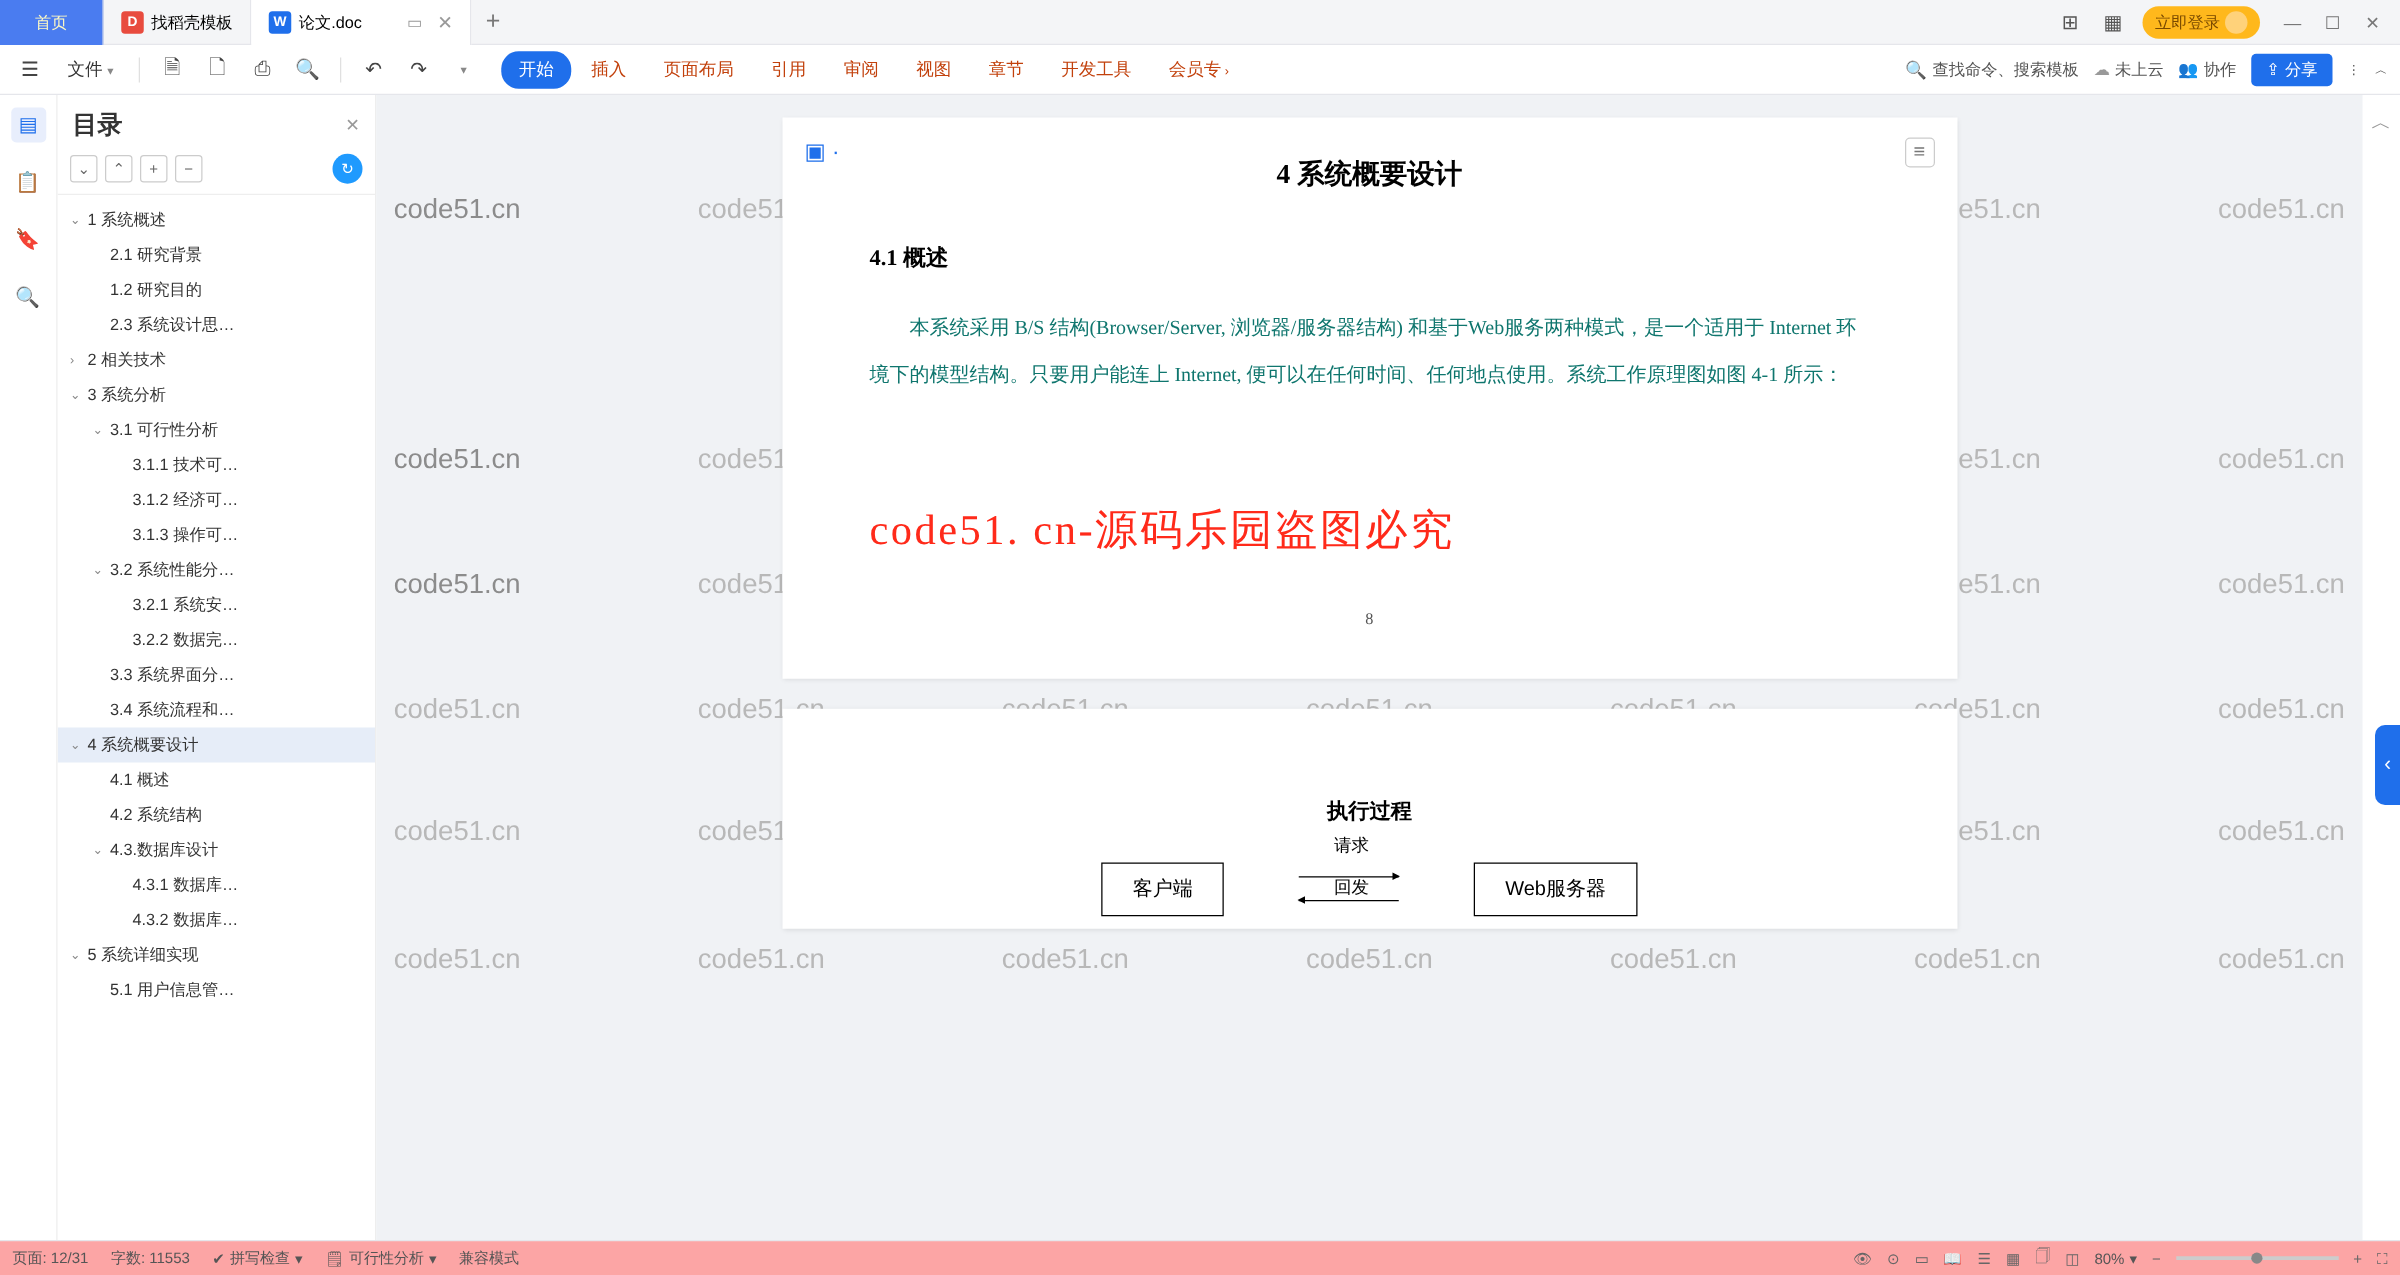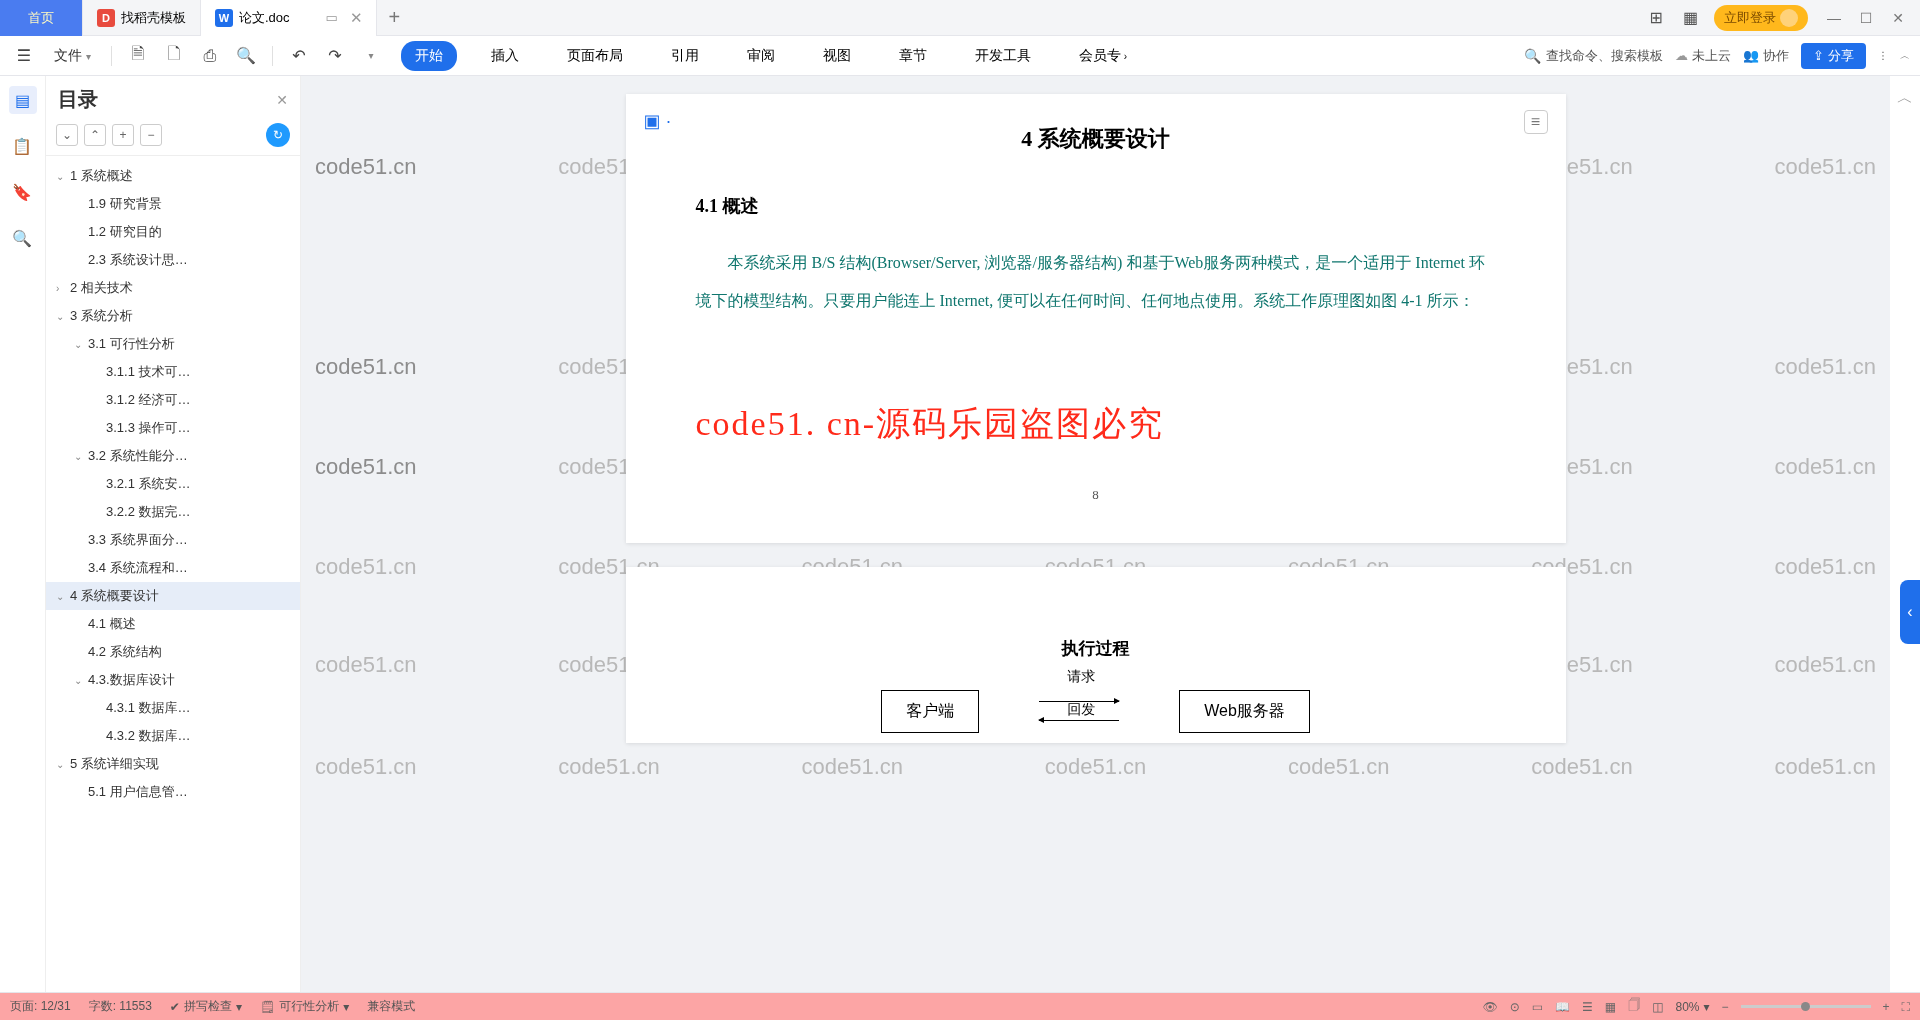--- a/index.html
+++ b/index.html
@@ -20,22 +20,22 @@
 .login-avatar { width: 18px; height: 18px; border-radius: 50%; background: #ffd27a; display: inline-block; }
 .win-btns { display: flex; gap: 4px; }
 .win-btn { width: 28px; height: 28px; display: flex; align-items: center; justify-content: center; color: #777; cursor: pointer; font-size: 14px; }
 
 
 .ribbon { height: 40px; border-bottom: 1px solid #e5e6eb; display: flex; align-items: center; padding: 0 10px; gap: 6px; }
 .qat { display: flex; align-items: center; gap: 8px; }
 .qat-btn { width: 28px; height: 28px; display: flex; align-items: center; justify-content: center; color: #444; cursor: pointer; font-size: 16px; }
 .file-btn { font-size: 14px; color: #333; padding: 4px 8px; cursor: pointer; }
 .sep { width: 1px; height: 20px; background: #e0e0e0; margin: 0 4px; }
-.ribbon-tabs { display: flex; gap: 20px; margin-left: 10px; }
-.rtab { font-size: 14px; color: #000000; padding: 6px 14px; cursor: pointer; border-radius: 4px; }
+.ribbon-tabs { display: flex; gap: 2px; margin-left: 10px; }
+.rtab { font-size: 14px; color: #c2410c; padding: 6px 14px; cursor: pointer; border-radius: 4px; }
 .rtab.active { background: #1f6feb; color: #fff; border-radius: 14px; }
 .ribbon-right { margin-left: auto; display: flex; align-items: center; gap: 12px; }
 .rr-item { font-size: 13px; color: #555; display: flex; align-items: center; gap: 4px; cursor: pointer; }
 .share-btn { background: #1f6feb; color: #fff; border-radius: 4px; padding: 4px 12px; font-size: 13px; }
 
 
 .main { display: flex; height: calc(100% - 36px - 40px - 28px); }
 
 
 .rail { width: 46px; border-right: 1px solid #eee; display: flex; flex-direction: column; align-items: center; padding-top: 10px; gap: 18px; }
@@ -202,21 +202,21 @@
       <span class="ot-btn">−</span>
       <span class="ot-pin">↻</span>
     </div>
     <div class="outline-tree" id="tree">
         <div class="tree-item l1">
           <span class="tree-caret">⌄</span>
           <span>1 系统概述</span>
         </div>
         <div class="tree-item l2">
           <span class="tree-caret"></span>
-          <span>1.9 研究背景</span>
+          <span>2.1 研究背景</span>
         </div>
         <div class="tree-item l2">
           <span class="tree-caret"></span>
           <span>1.2 研究目的</span>
         </div>
         <div class="tree-item l2">
           <span class="tree-caret"></span>
           <span>2.3 系统设计思…</span>
         </div>
         <div class="tree-item l1">

